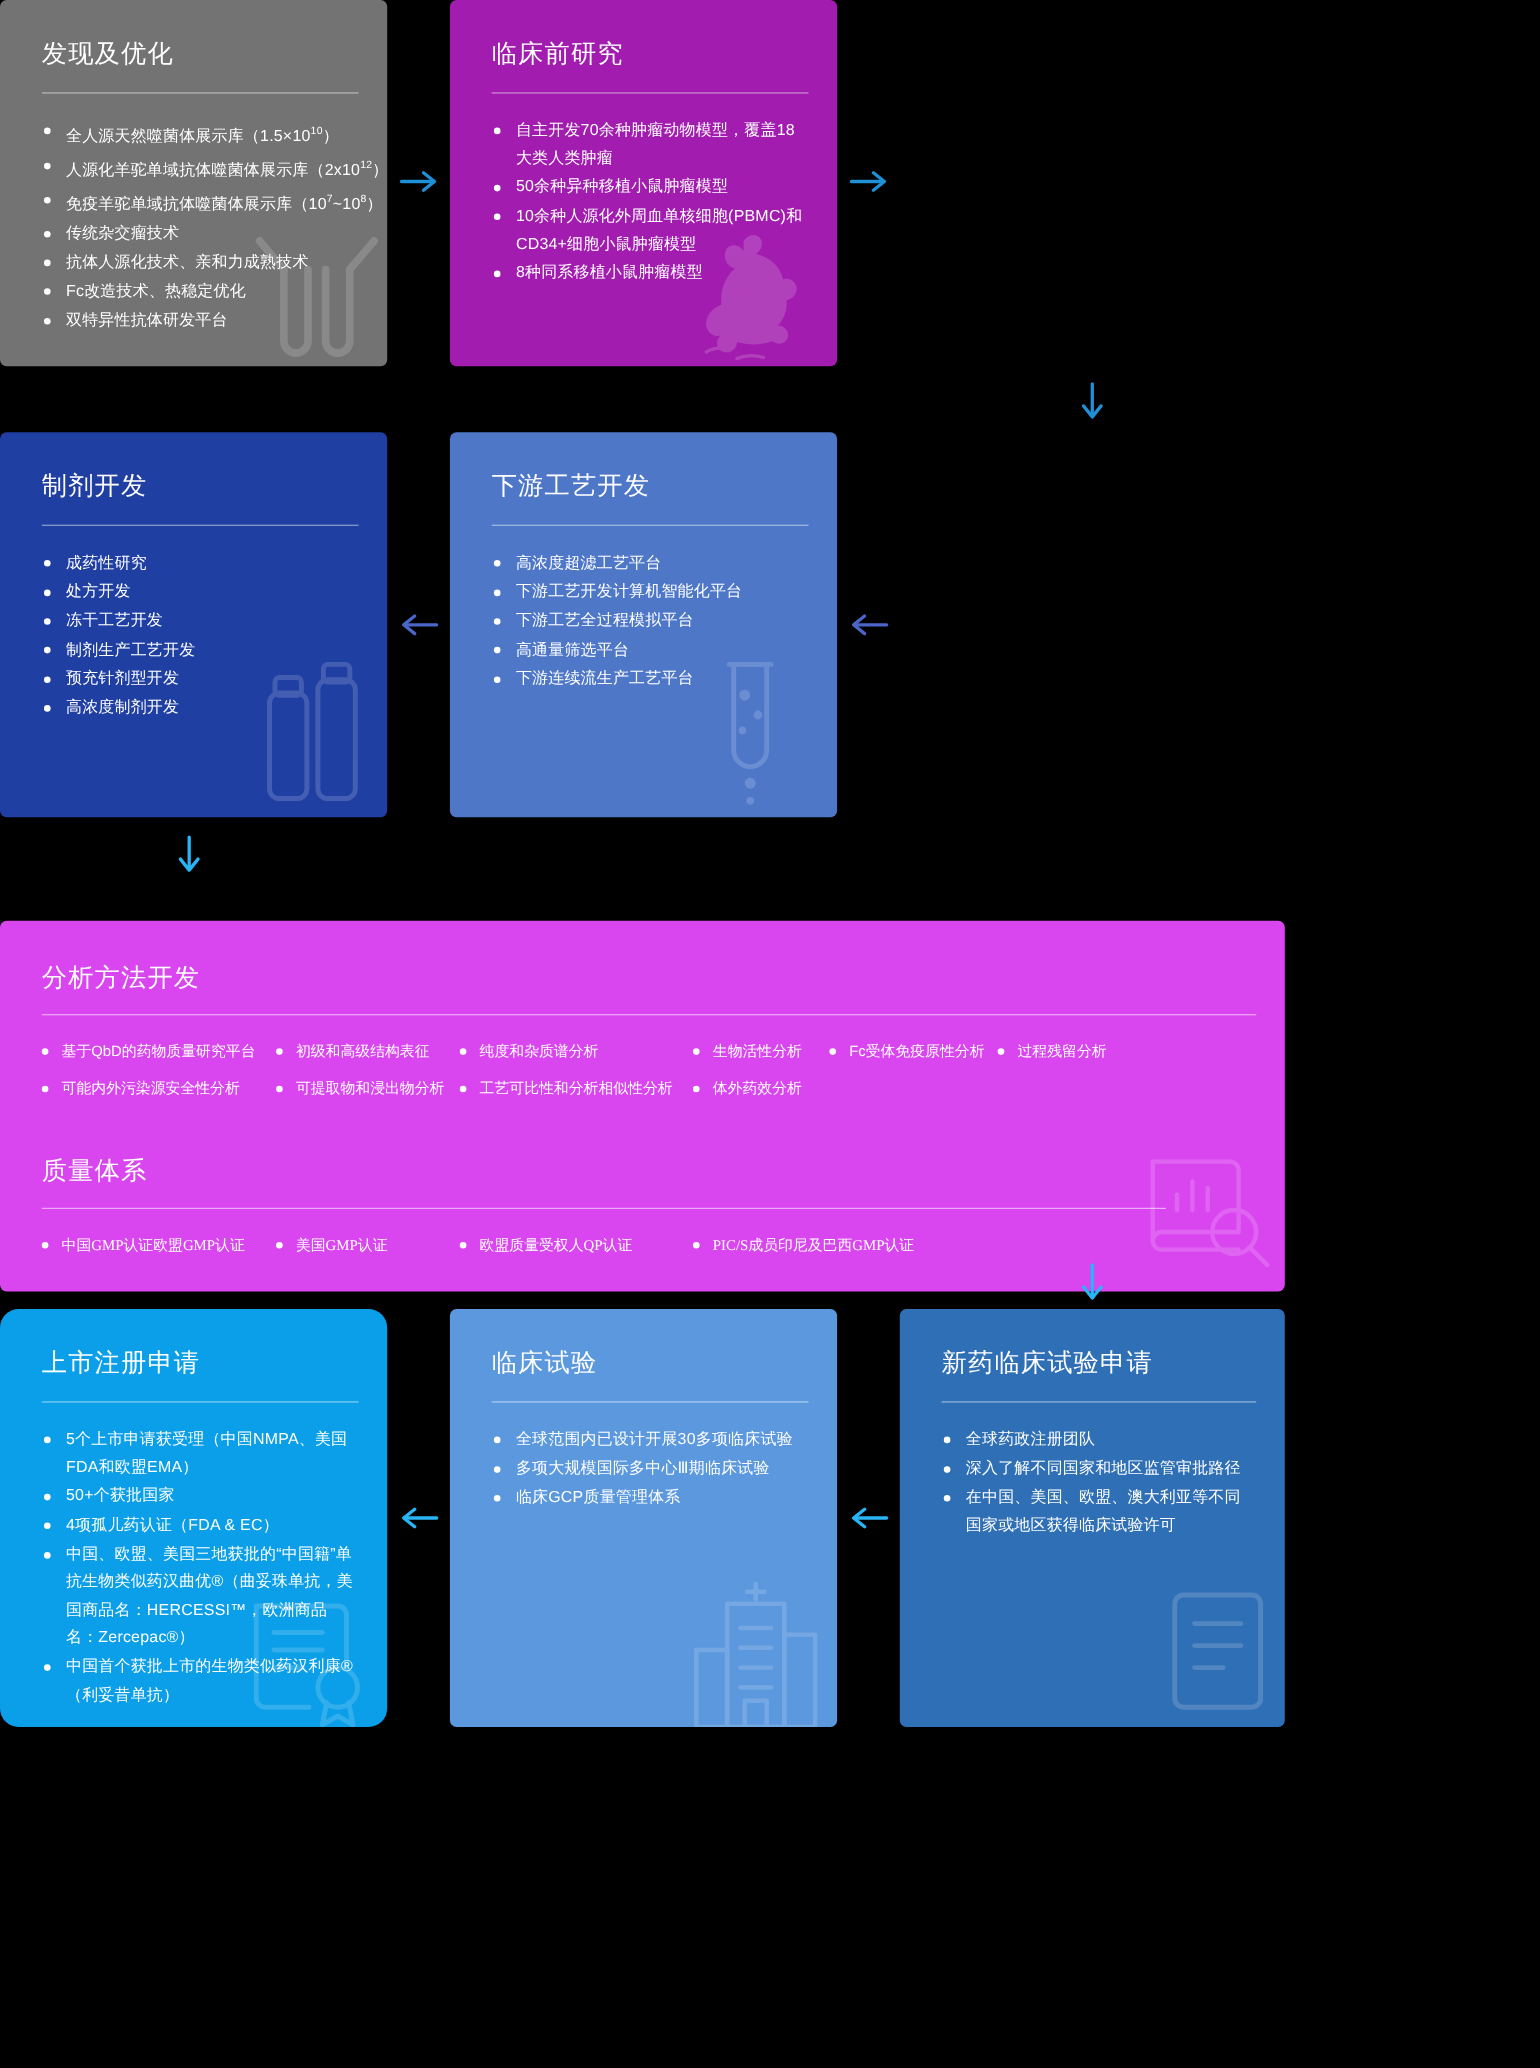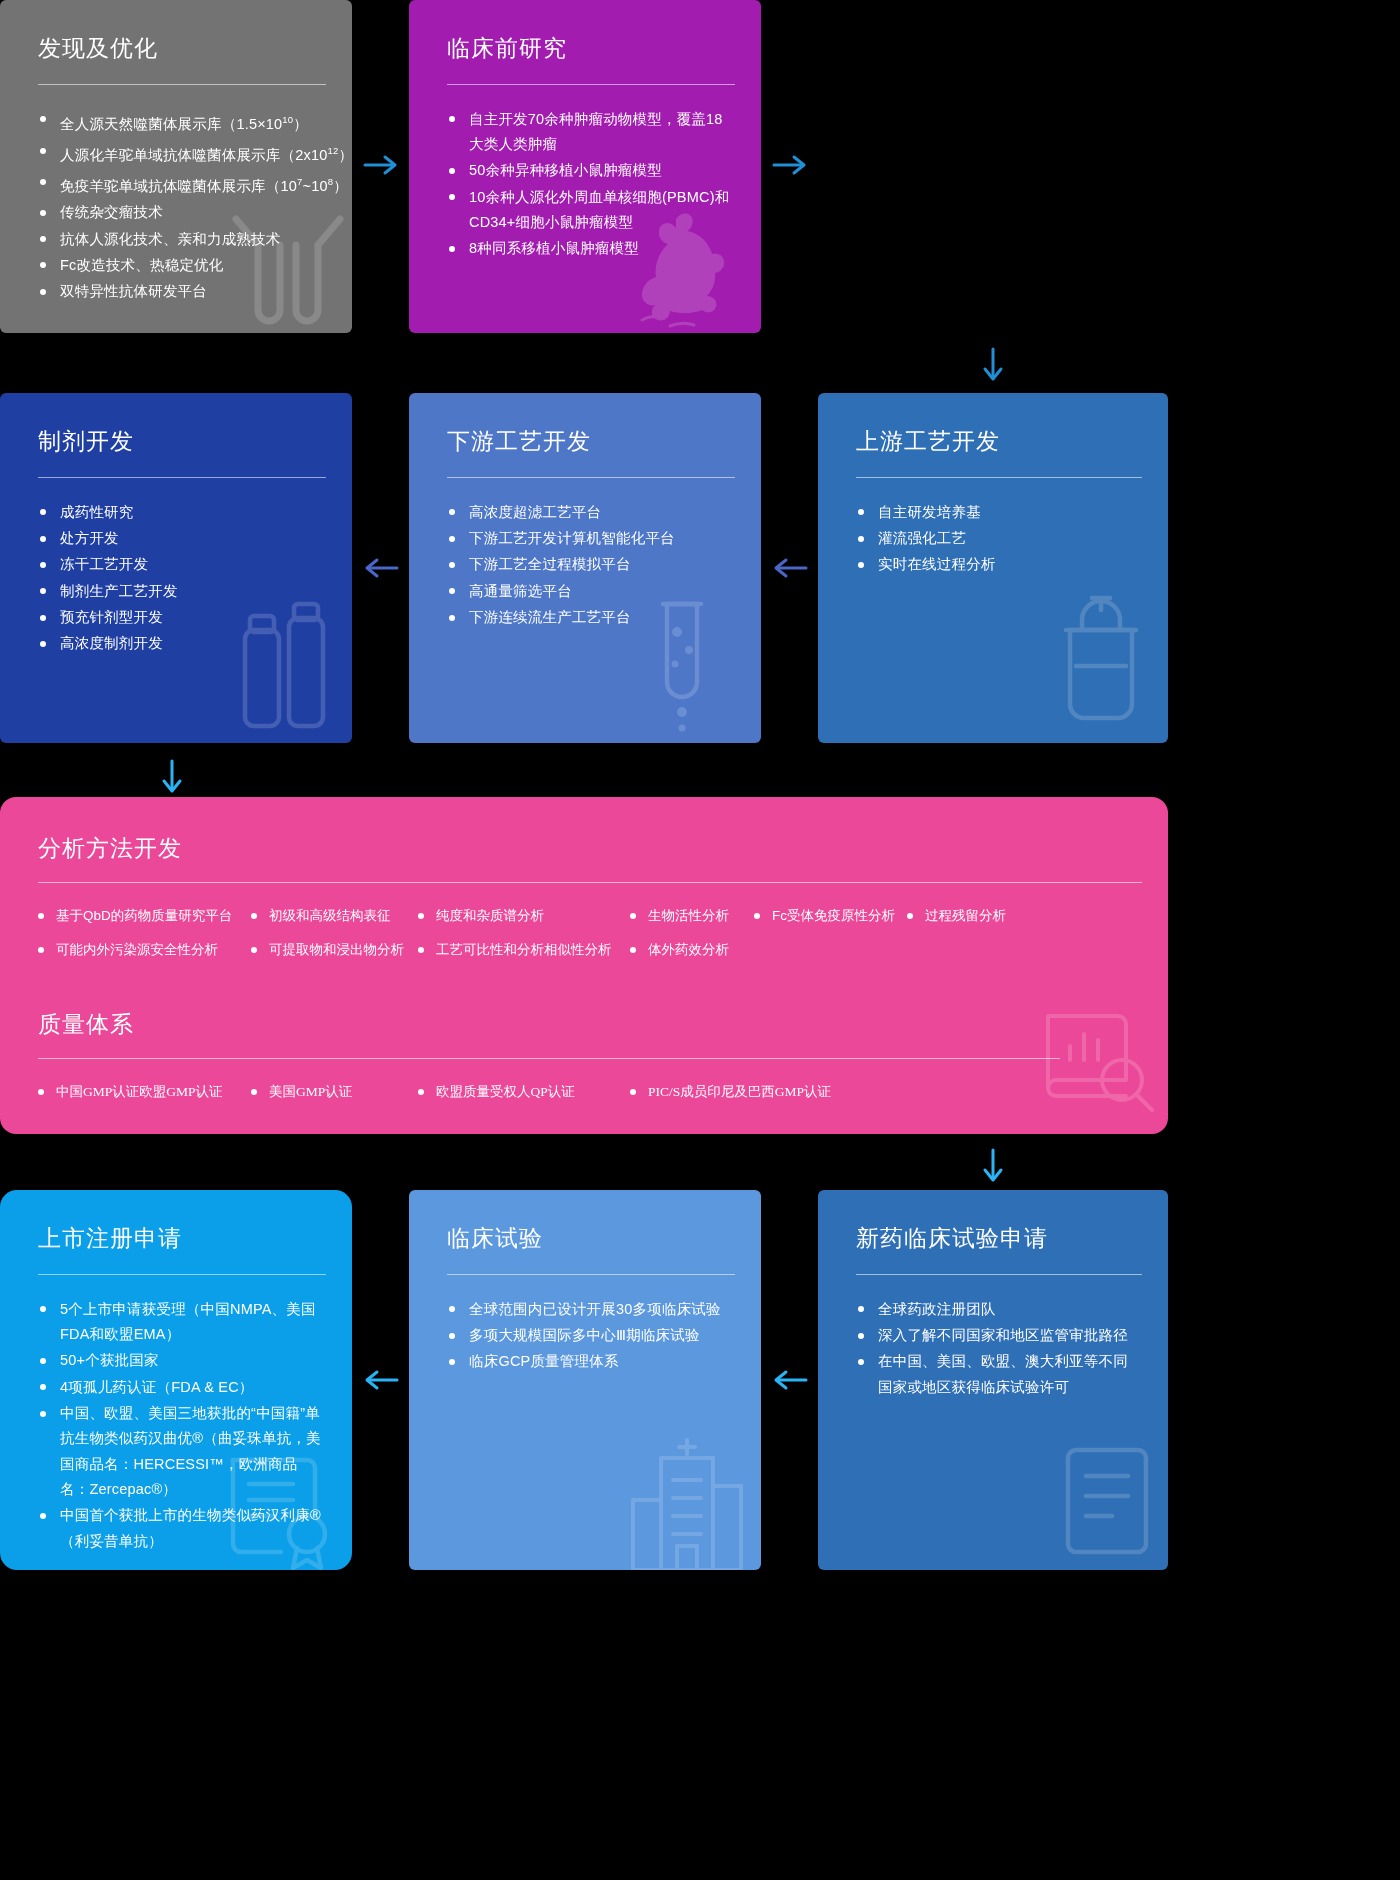--- a/index.html
+++ b/index.html
@@ -57,24 +57,25 @@
   
   .arrow {
     position: absolute;
     display: flex; align-items: center; justify-content: center;
   }
   .arrow svg { display: block; }
 
   
   .panel {
     position: absolute;
-    border-radius: 16px;
-    background: #ec4899;
+    border-radius: 6px;
+    background: #d946ef;
     color: #fff;
     overflow: hidden;
+    margin-top: 40px;
   }
   .panel-sect { position: relative; z-index: 2; }
   .panel h3 {
     font-size: 23px; font-weight: 400; letter-spacing: 1px;
   }
   .panel .prule { height: 1px; background: rgba(255,255,255,.6); margin-top: 18px; }
   .chips { display: flex; flex-wrap: nowrap; margin-top: 16px; }
   .chip {
     position: relative;
     padding-left: 18px;
@@ -226,41 +227,20 @@
 
   <div class="arrow" style="left:761px; top:548px; width:58px; height:40px;">
     <svg width="36" height="24" viewBox="0 0 36 24">
         <g stroke="#4a66c8" stroke-width="3" fill="none" stroke-linecap="round" stroke-linejoin="round">
           <path d="M34 12 H5"></path>
           <path d="M14 4 L4 12 L14 20"></path>
         </g>
       </svg>
   </div>
 
-  <div class="card" style="left:818px; top:393px; width:350px; height:350px; background:#2f6fb5;">
-    <svg class="wm" style="left:222px; top:195px; width:122px; height:152px;" viewBox="0 0 122 152">
-      <g fill="none" stroke="#ffffff" stroke-width="4.5" stroke-linecap="round" stroke-linejoin="round">
-        <path d="M30 42 h62 v74 a14 14 0 0 1 -14 14 h-34 a14 14 0 0 1 -14 -14 z"></path>
-        <path d="M26 42 h70"></path>
-        <path d="M42 42 v-10 a19 19 0 0 1 38 0 v10"></path>
-        <path d="M61 22 v-12"></path>
-        <path d="M52 10 h18"></path>
-        <path d="M36 78 h50"></path>
-      </g>
-    </svg>
-    <div class="card-inner">
-      <div class="card-title">上游工艺开发</div>
-      <div class="title-rule"></div>
-      <ul class="bullets">
-        <li>自主研发培养基</li>
-        <li>灌流强化工艺</li>
-        <li>实时在线过程分析</li>
-      </ul>
-    </div>
-  </div>
 
   <div class="arrow" style="left:144px; top:752px; width:56px; height:50px;">
     <svg width="24" height="36" viewBox="0 0 24 36">
         <g stroke="#29b4f5" stroke-width="3" fill="none" stroke-linecap="round" stroke-linejoin="round">
           <path d="M12 2 V31"></path>
           <path d="M4 22 L12 32 L20 22"></path>
         </g>
       </svg>
   </div>
 

